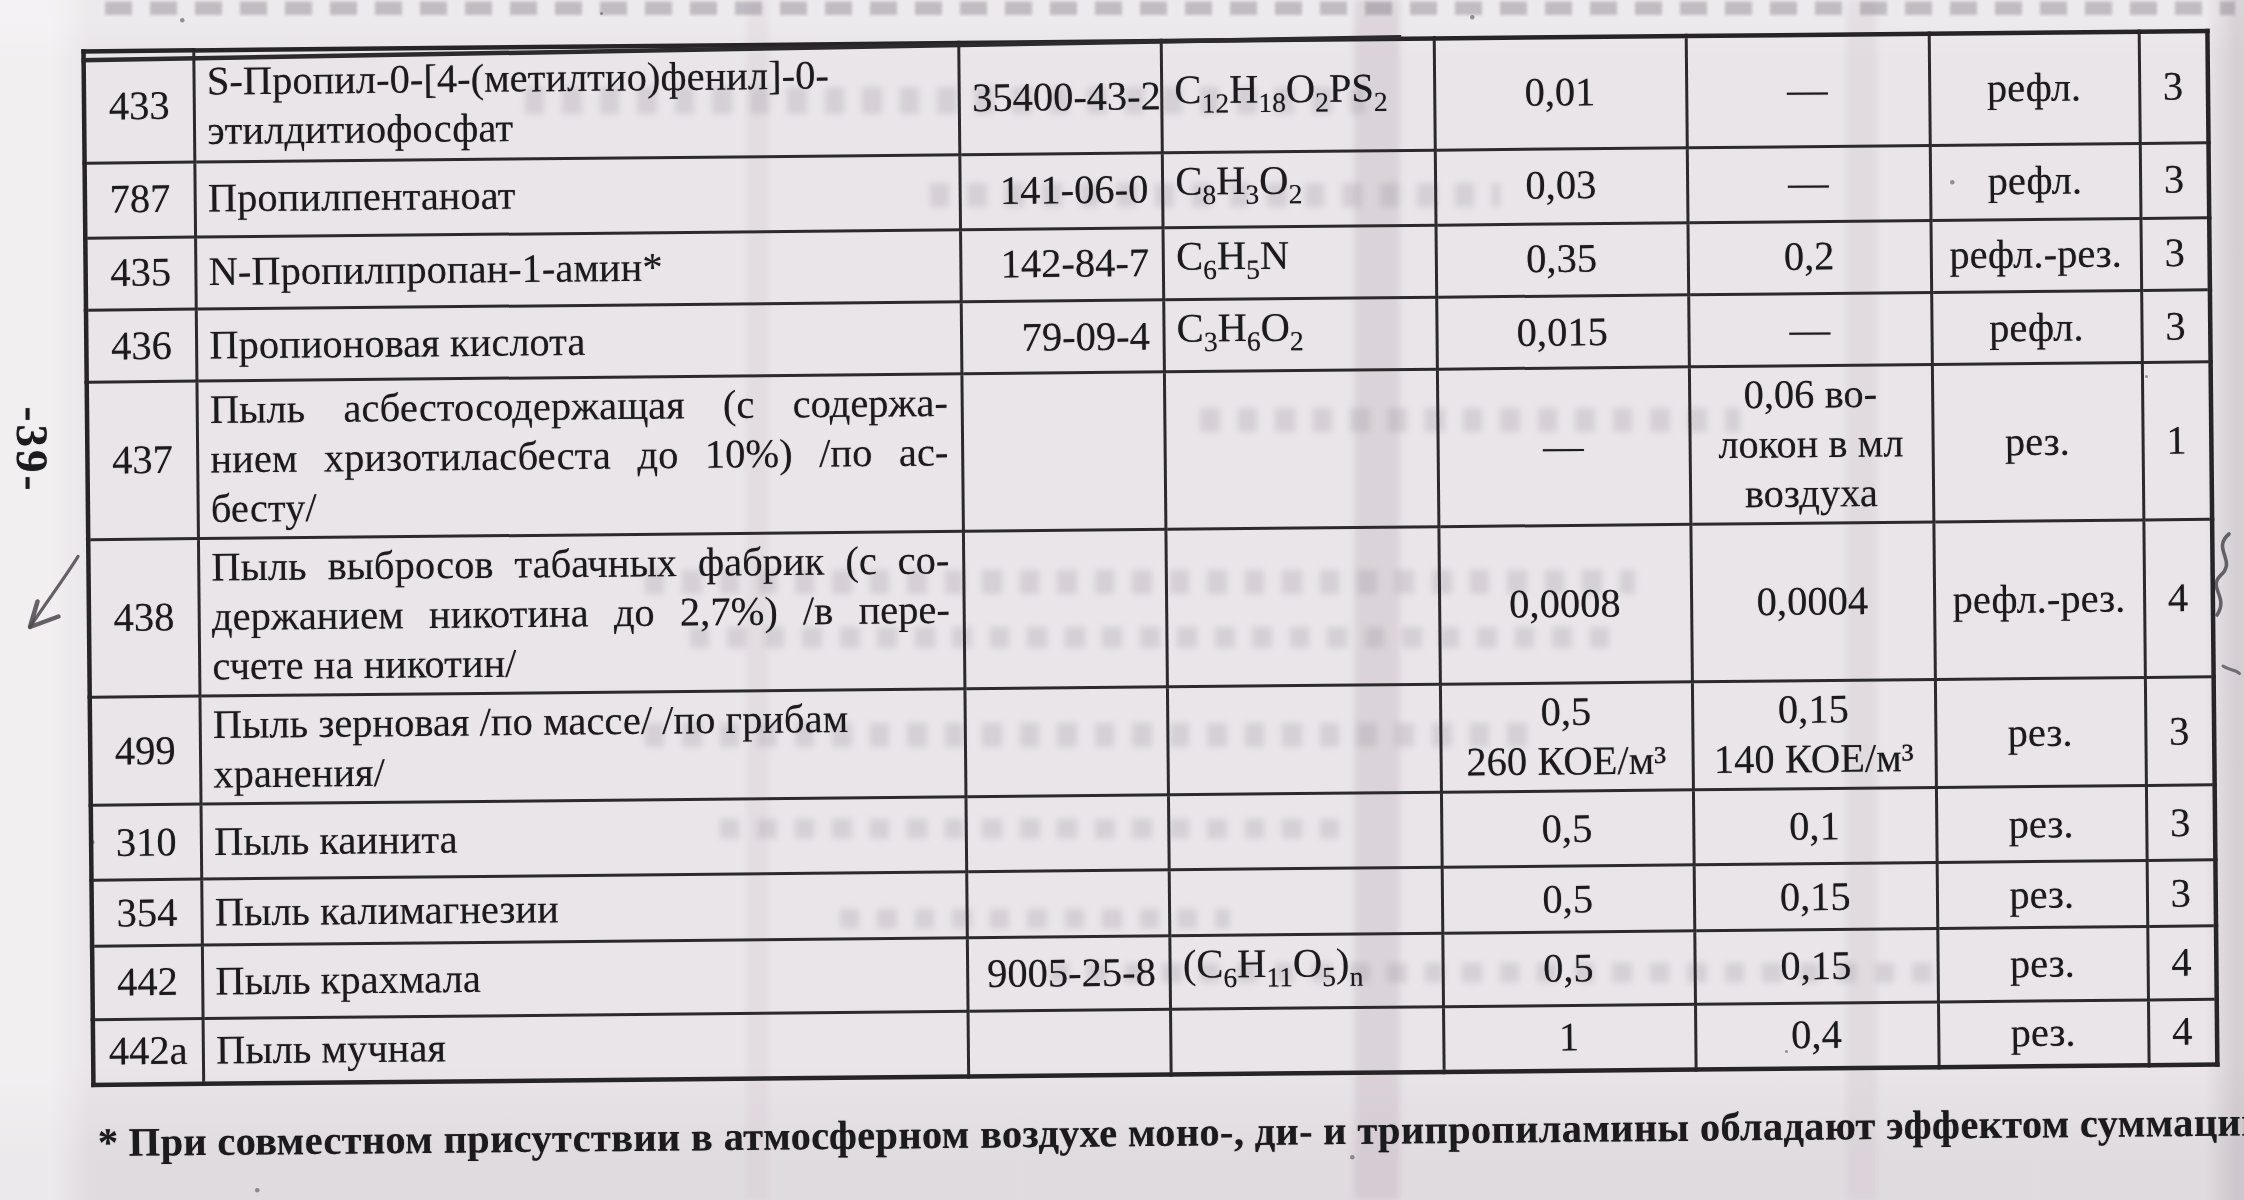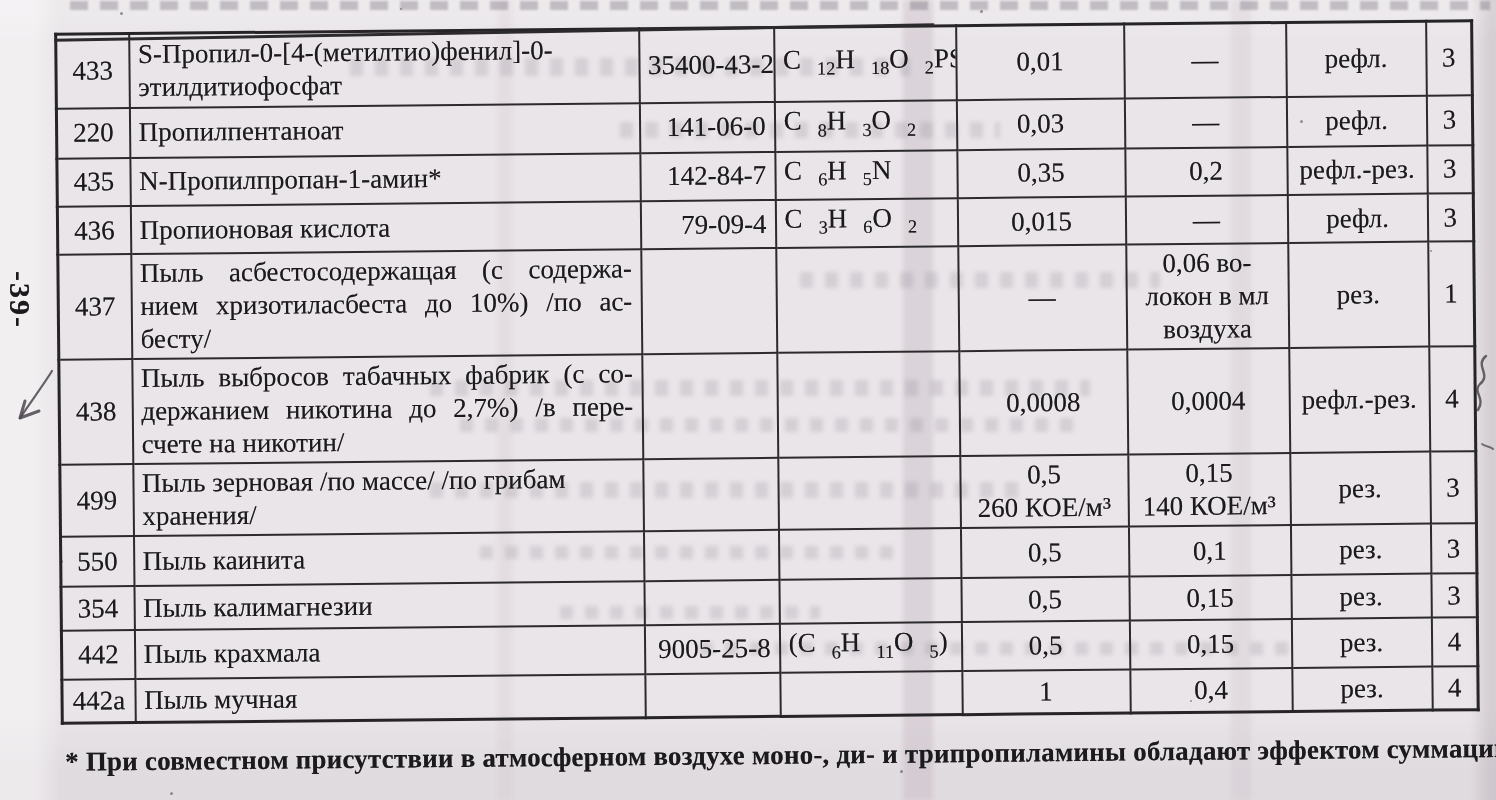--- a/index.html
+++ b/index.html
@@ -31,21 +31,21 @@
   .extra-topline{position:absolute;left:0;top:-1px;width:880px;height:2.5px;background:#2c2a2c;
     transform-origin:100% 50%;transform:rotate(-0.45deg);}
   table.main{border-collapse:collapse;width:1416px;table-layout:fixed;}
   table.main td{border:2px solid #2c2a2c;padding:2px 8px;vertical-align:middle;
     font-size:27px;line-height:33px;overflow:hidden;}
   table.main{border:3px solid #262427;}
   td.c-num{text-align:center;padding:2px 2px;}
   td.c-name{text-align:left;}
   td.c-cas{text-align:right;font-size:25px;padding-right:7px;white-space:nowrap;}
   td.c-formula{text-align:left;padding-left:6px;white-space:nowrap;}
-  td.c-formula sub{font-size:.68em;margin-left:16px;}
+  td.c-formula sub{font-size:.68em;}
   td.c-v1,td.c-v2{text-align:center;padding:2px 3px;}
   td.c-effect{text-align:center;font-size:26px;padding:2px 2px;white-space:nowrap;}
   td.c-class{text-align:center;padding:2px 1px;}
   .line{display:block;}
   .line.just{text-align:justify;text-align-last:justify;}
   .footnote{margin-top:22px;margin-left:4px;font-weight:bold;font-size:27px;white-space:nowrap;
     letter-spacing:.2px;}
   .pagenum{position:absolute;left:-23px;top:285px;width:90px;height:30px;text-align:center;
     font-weight:bold;font-size:30px;letter-spacing:2px;transform:rotate(90deg);}
   .mark{position:absolute;pointer-events:none;}
@@ -118,21 +118,21 @@
           <td class="c-v1">
             <span class="line">0,01</span>
           </td>
           <td class="c-v2">
             <span class="line">—</span>
           </td>
           <td class="c-effect">рефл.</td>
           <td class="c-class">3</td>
         </tr>
         <tr style="height: 50px;">
-          <td class="c-num">220</td>
+          <td class="c-num">787</td>
           <td class="c-name">
             <span class="line">Пропилпентаноат</span>
           </td>
           <td class="c-cas">141-06-0</td>
           <td class="c-formula">C<sub>8</sub>H<sub>3</sub>O<sub>2</sub></td>
           <td class="c-v1">
             <span class="line">0,03</span>
           </td>
           <td class="c-v2">
             <span class="line">—</span>
@@ -223,21 +223,21 @@
             <span class="line">260 КОЕ/м³</span>
           </td>
           <td class="c-v2">
             <span class="line">0,15</span>
             <span class="line">140 КОЕ/м³</span>
           </td>
           <td class="c-effect">рез.</td>
           <td class="c-class">3</td>
         </tr>
         <tr style="height: 50px;">
-          <td class="c-num">550</td>
+          <td class="c-num">310</td>
           <td class="c-name">
             <span class="line">Пыль каинита</span>
           </td>
           <td class="c-cas"></td>
           <td class="c-formula"></td>
           <td class="c-v1">
             <span class="line">0,5</span>
           </td>
           <td class="c-v2">
             <span class="line">0,1</span>

